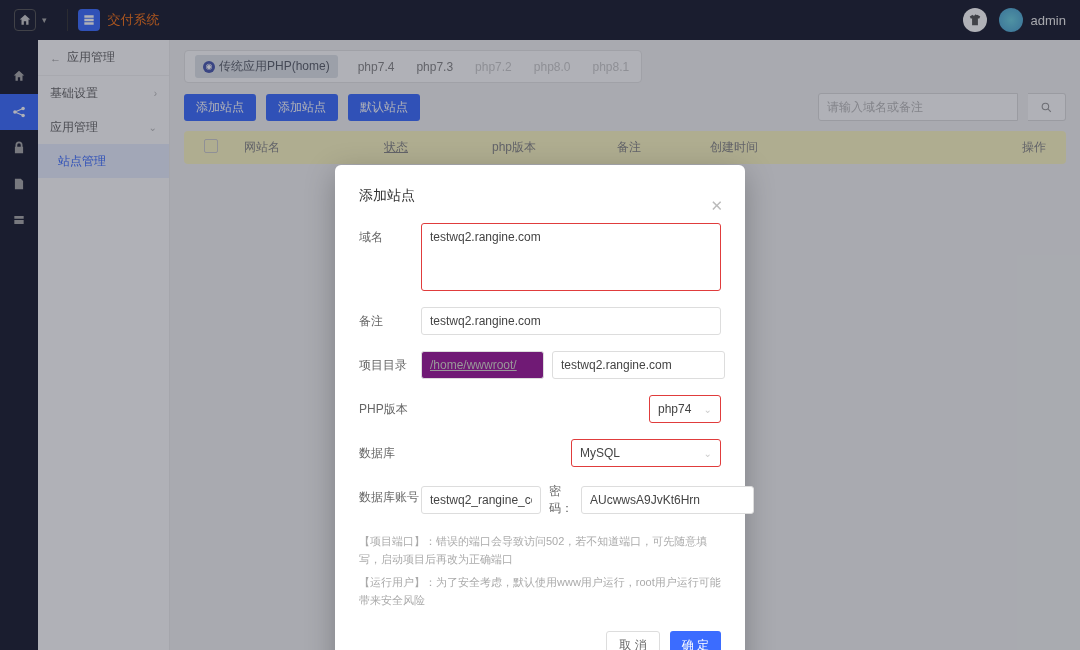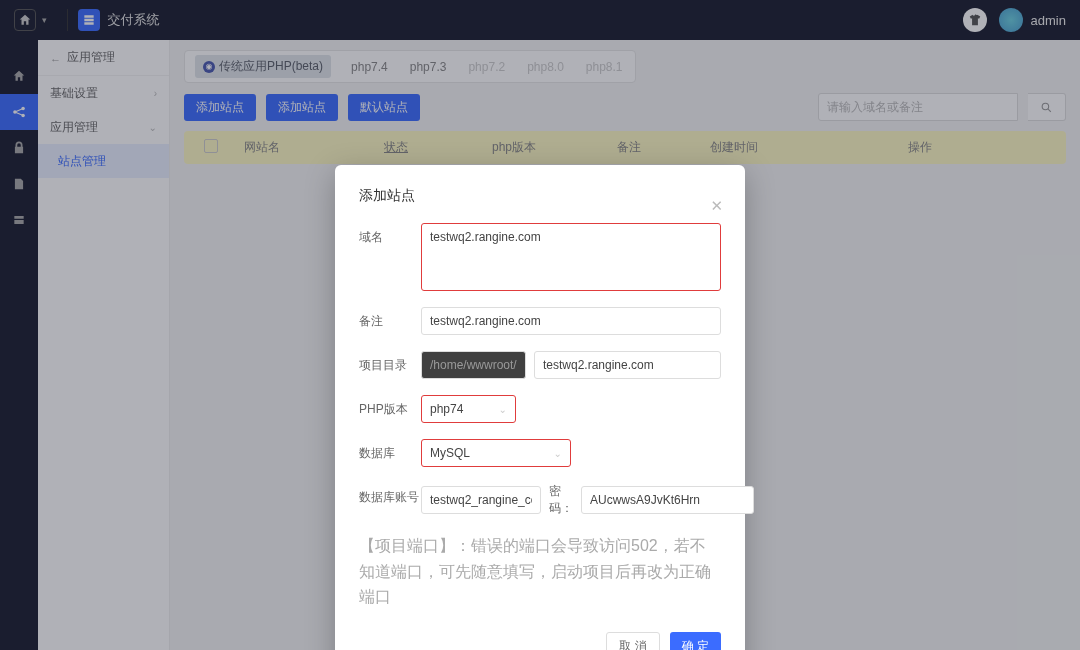--- a/index.html
+++ b/index.html
@@ -4,21 +4,21 @@
   <style>
     * { margin:0; padding:0; box-sizing:border-box; font-family:-apple-system,BlinkMacSystemFont,"PingFang SC","Microsoft YaHei",sans-serif; }
     body { width:1080px; height:650px; background:#f5f5f5; overflow:hidden; position:relative; }
     .topbar { height:40px; background:#1a1d2e; display:flex; align-items:center; padding:0 14px; color:#fff; }
     .home-btn { width:22px; height:22px; border:1px solid #555; border-radius:4px; display:flex; align-items:center; justify-content:center; margin-right:2px; }
     .home-btn svg { width:14px; height:14px; fill:#ccc; }
     .chev { font-size:9px; color:#aaa; margin:0 10px 0 4px; }
     .divider-v { width:1px; height:22px; background:#333; margin:0 10px; }
     .app-icon { width:22px; height:22px; background:#3b6cff; border-radius:4px; display:flex; align-items:center; justify-content:center; margin-right:8px; }
     .app-icon svg { width:14px; height:14px; fill:#fff; }
-    .app-title { font-size:13px; color:#e5e5e5; }
+    .app-title { font-size:13px; color:#f97316; }
     .topbar-spacer { flex:1; }
     .announce { width:24px; height:24px; border-radius:50%; background:#fff; display:flex; align-items:center; justify-content:center; margin-right:12px; }
     .announce svg { width:14px; height:14px; fill:#555; }
     .avatar { width:24px; height:24px; border-radius:50%; background:radial-gradient(circle,#6bd0e0,#4a9fd0); margin-right:8px; }
     .username { font-size:13px; color:#eee; }
     .shell { display:flex; height:610px; }
     .rail { width:38px; background:#1a1d2e; display:flex; flex-direction:column; padding-top:18px; }
     .rail-item { height:36px; display:flex; align-items:center; justify-content:center; cursor:pointer; }
     .rail-item.active { background:#3b6cff; }
     .rail-item svg { width:14px; height:14px; fill:#aaa; }
@@ -44,40 +44,40 @@
     .search-btn { width:38px; height:28px; border:1px solid #ddd; border-left:none; border-radius:0 3px 3px 0; background:#fff; display:flex; align-items:center; justify-content:center; cursor:pointer; }
     .search-btn svg { width:13px; height:13px; fill:#999; }
     .thead { display:flex; padding:8px 20px; font-size:12px; color:#888; background:#fef9c3; border-radius:4px; }
     .th-chk { width:40px; }
     .th-dom { width:140px; }
     .th-stat { width:60px;text-decoration:underline; }
     .th-root { width:190px; }
     .th-php { width:140px; text-align:center; }
     .th-note { width:90px; text-align:center; }
     .th-time { width:120px; text-align:center; }
-    .th-op { flex:1; text-align:center; }
+    .th-op { flex:1; text-align:right; }
     .chk { width:14px; height:14px; border:1px solid #ccc; border-radius:2px; display:inline-block; }
     .empty { text-align:center; font-size:12px; color:#bbb; padding:20px; }
     .mask { position:absolute; inset:0; background:rgba(28,32,48,0.35); display:flex; align-items:flex-start; justify-content:center; padding-top:165px; }
     .modal { width:410px; background:#fff; border-radius:6px; box-shadow:0 8px 30px rgba(0,0,0,0.25); padding:22px 24px; position:relative; }
     .modal-title { font-size:14px; color:#333; margin-bottom:18px; }
     .modal-close { position:absolute; top:32px; right:22px; color:#bbb; font-size:15px; cursor:pointer; }
     .row { display:flex; align-items:flex-start; margin-bottom:16px; }
     .lbl { width:62px; font-size:12px; color:#666; padding-top:6px; flex-shrink:0; }
-    .ctrl { flex:1; display:flex; gap:8px; align-items:center; }
+    .ctrl { flex:1; display:flex; gap:8px; align-items:center;justify-content:flex-end; }
     .ta { flex:1; height:68px; border:1px solid #e03c3c; border-radius:3px; padding:6px 8px; font-size:12px; resize:both; color:#444; }
     .inp { height:28px; border:1px solid #ddd; border-radius:3px; padding:0 8px; font-size:12px; color:#444; }
     .inp-full { flex:1; }
-    .inp-dis { background:#404040; color:#999; width:105px; }
+    .inp-dis { background:#701a75; color:#999; width:123px;text-decoration:underline; }
     .sel { height:28px; border:1px solid #e03c3c; border-radius:3px; padding:0 8px; font-size:12px; color:#444; display:flex; align-items:center; justify-content:space-between; cursor:pointer; }
-    .sel.small { width:95px;gap:9px; }
+    .sel.small { width:72px;gap:9px; }
     .sel.mid { width:150px; }
     .sel .sarrow { font-size:10px; color:#ccc; }
     .midlbl { font-size:12px; color:#666; }
-    .tips { font-size:16px; color:#aaa; line-height:1.6; margin-top:6px; }
+    .tips { font-size:11px; color:#aaa; line-height:1.6; margin-top:6px; }
     .modal-ftr { display:flex; justify-content:flex-end; gap:10px; margin-top:22px; }
     .btn-cancel { background:#fff; border:1px solid #ddd; color:#666; }
     .btn-ok { background:#3b6cff; color:#fff; }
   </style>
 </head>
 <body>
 
 <div class="topbar">
   <div class="home-btn">
     <svg viewBox="0 0 24 24">
@@ -149,21 +149,21 @@
     </div>
     <div class="sidebar-leaf active">
       <span>站点管理</span>
     </div>
   </div>
 
   <div class="main">
     <div class="tabs">
       <div class="tab active">
           <span class="tab-dot">◉</span>
-          <span>传统应用PHP(beta)</span>
+          <span>传统应用PHP(home)</span>
         </div>
       <div class="tab">
           <span>php7.4</span>
         </div>
       <div class="tab">
           <span>php7.3</span>
         </div>
       <div class="tab disabled">
           <span>php7.2</span>
         </div>
@@ -252,19 +252,20 @@
     <div class="row">
       <div class="lbl">数据库账号</div>
       <div class="ctrl">
         <input class="inp" style="width: 120px;" value="testwq2_rangine_com">
         <span class="midlbl">密码：</span>
         <input class="inp" style="flex: 1 1 0%;" value="AUcwwsA9JvKt6Hrn">
       </div>
     </div>
 
     <div class="tips">【项目端口】：错误的端口会导致访问502，若不知道端口，可先随意填写，启动项目后再改为正确端口</div>
+    <div class="tips">【运行用户】：为了安全考虑，默认使用www用户运行，root用户运行可能带来安全风险</div>
 
     <div class="modal-ftr">
       <button class="btn btn-cancel">取 消</button>
       <button class="btn btn-ok">确 定</button>
     </div>
   </div>
 </div>
 
 </body></html>

